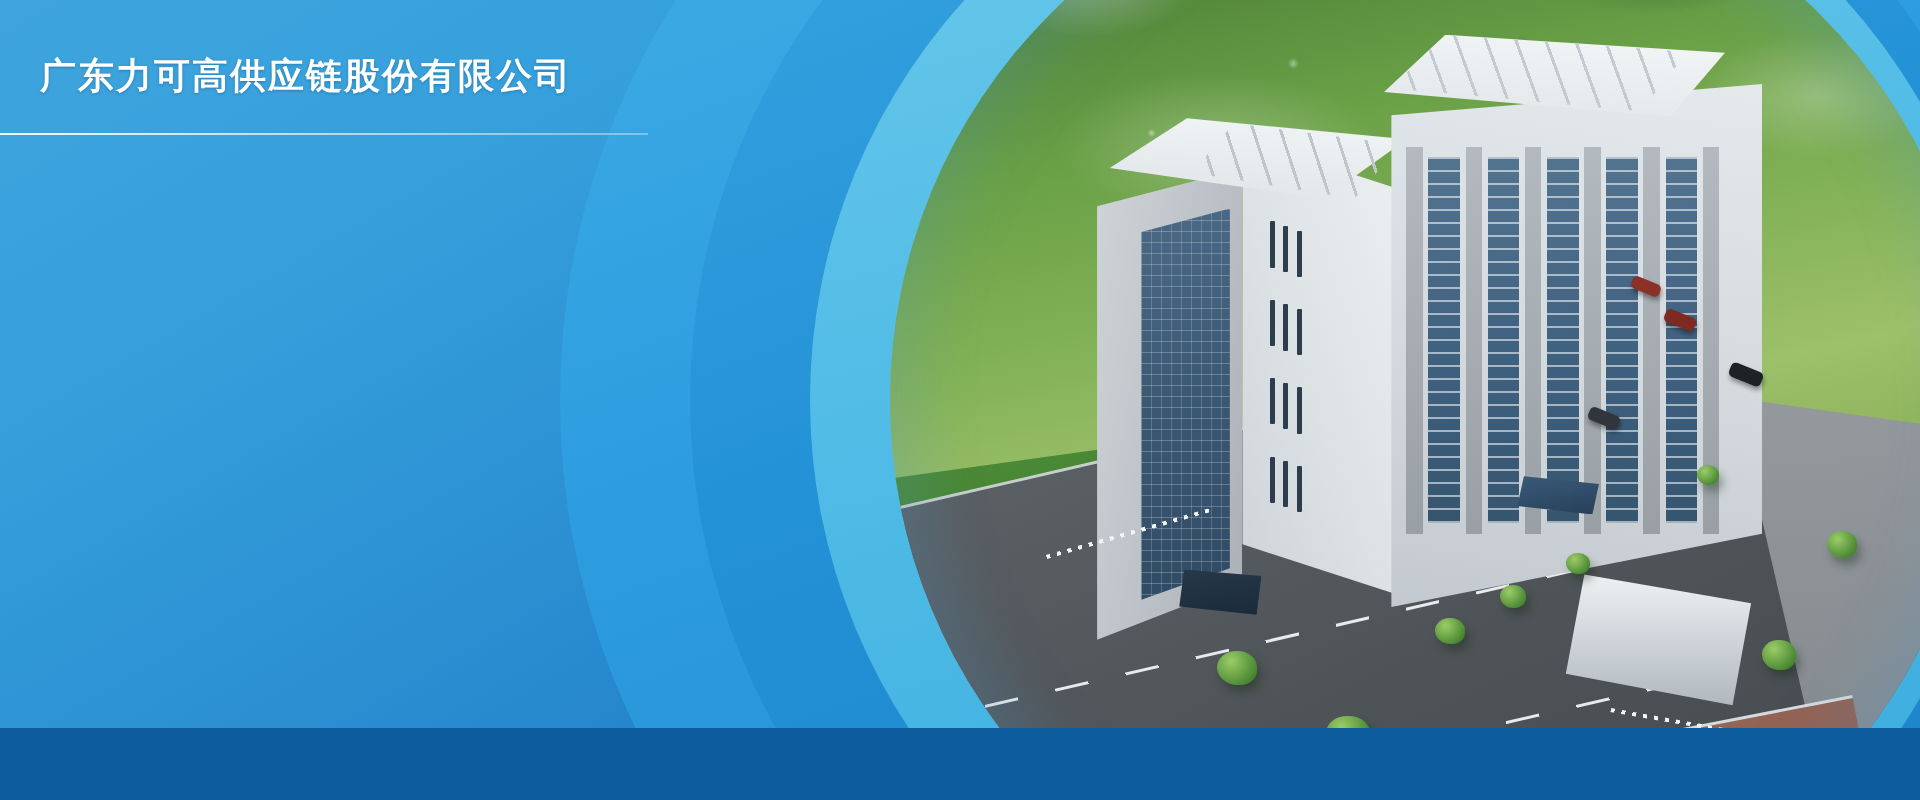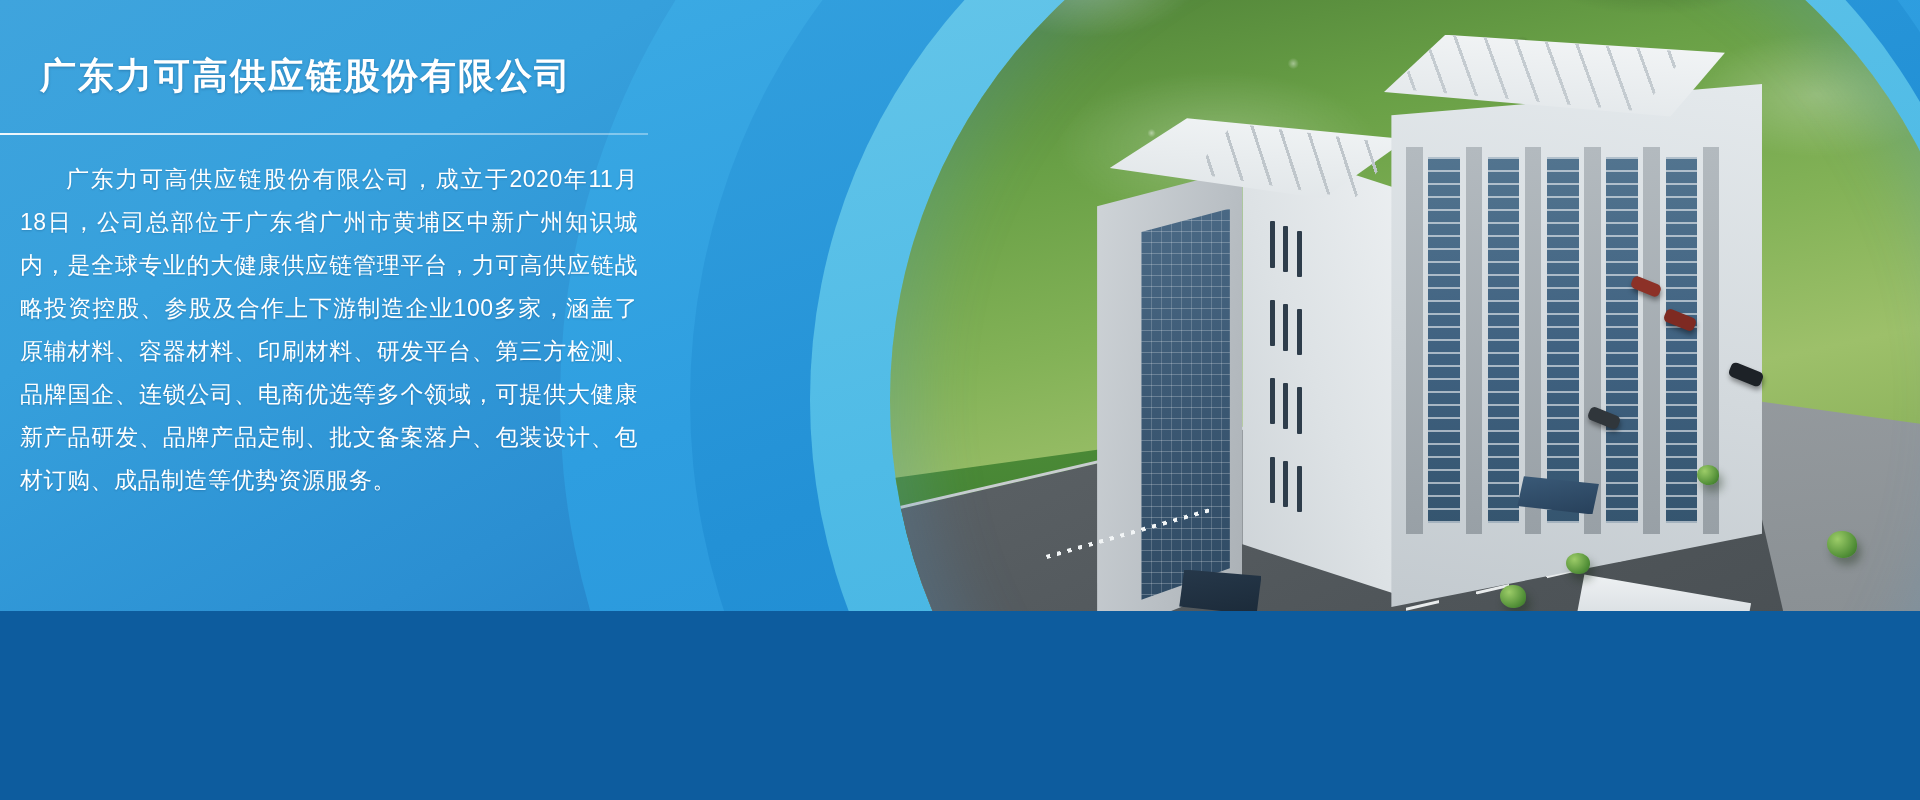--- a/index.html
+++ b/index.html
@@ -1,18 +1,18 @@
 <!DOCTYPE html>
 <html><head>
 <meta charset="utf-8">
 <style>
   html,body{margin:0;padding:0;background:#0d5c9e;}
   *{box-sizing:border-box;}
   .stage{
-    position:relative;width:1920px;height:611px;overflow:hidden;
+    position:relative;width:1920px;height:728px;overflow:hidden;
     font-family:"Liberation Sans","DejaVu Sans",sans-serif;
     background:linear-gradient(150deg,#3fa4dd 0%,#36a0dc 22%,#2b8fd2 48%,#1f7cc4 72%,#166bb4 100%);
     padding-left:48px;
   }
 
   
   .arc{position:absolute;border-radius:50%;}
   .arc-outer{
     width:1500px;height:1500px;left:560px;top:-350px;
     background:linear-gradient(160deg,#45b3e6 0%,#2e9ee0 40%,#1d86cd 100%);
@@ -283,17 +283,16 @@
       <div class="car" style="left:18%;top:84%;width:36px;height:15px;background:#9e2f24;transform:rotate(-13deg);"></div>
 
       <div class="disc-fade"></div>
     </div>
   </div>
 
   <div class="panel">
     <div class="title">广东力可高供应链股份有限公司</div>
     <div class="divider"></div>
     <div class="body">
-      <p>广东力可高供应链股份有限公司，成立于2020年11月18日，公司总部位于广东省广州市黄埔区中新广州知识城内，是全球专业的大健康供应链管理平台，力可高供应链战略投资控股、参股及合作上下游制造企业100多家，涵盖了原辅材料、容器材料、印刷材料、研发平台、第三方检测、品牌国企、连锁公司、电商优选等多个领域，可提供大健康新产品研发、品牌产品定制、批文备案落户、包装设计、包材订购、成品制造等优势资源服务。</p>
     </div>
   </div>
 
 </div>
 
 </body></html>

